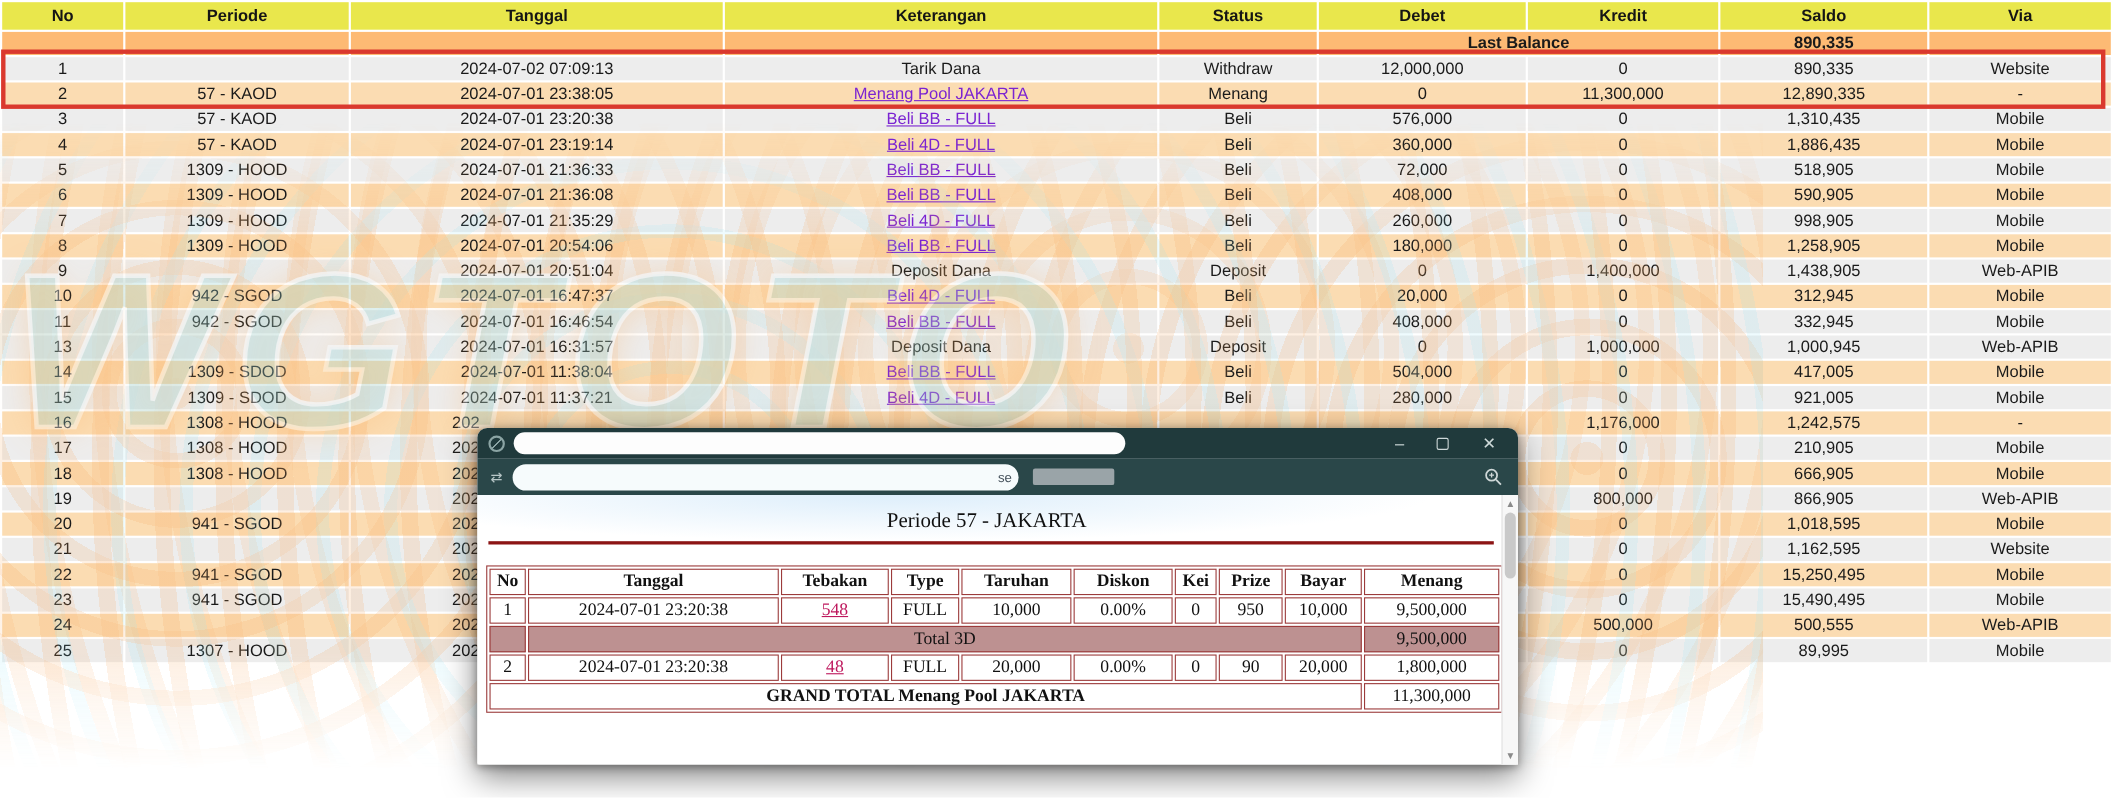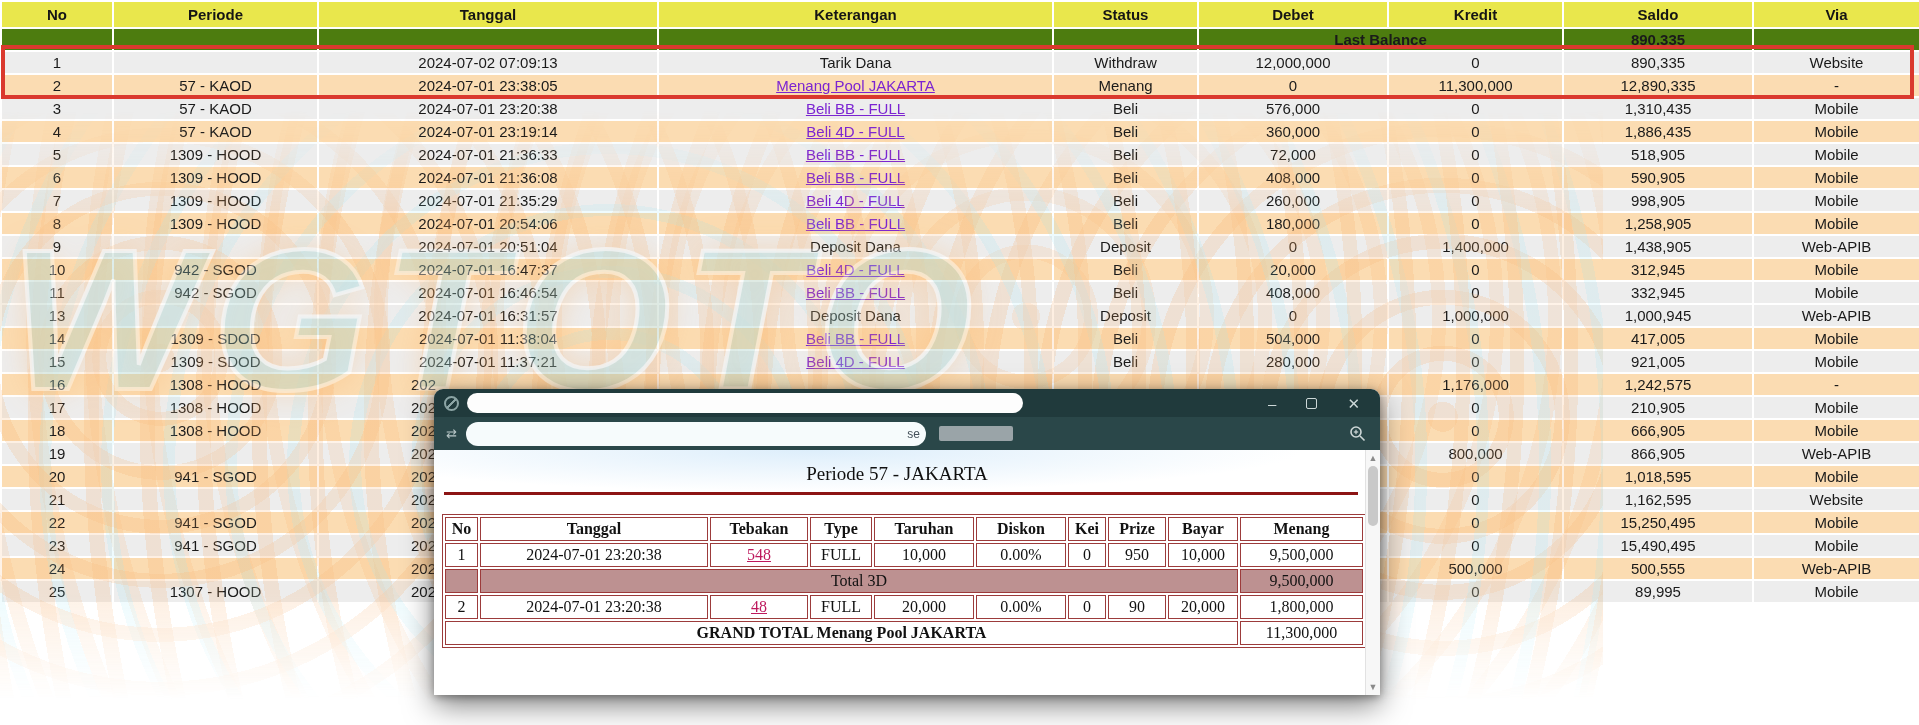--- a/index.html
+++ b/index.html
@@ -24,21 +24,21 @@
     height:21px; padding:0 2px; font-size:15px; text-align:center;
     color:#1a1a1a; white-space:nowrap; overflow:hidden;
   }
   tr.gray  td { background:#ededed; }
   tr.peach td { background:#fbdcb2; }
   td.c-status { color:#e2403a; }
   td.c-kredit, td.c-saldo { color:#9733cb; }
   td.c-via { color:#2b2b2b; }
   td.c-tanggal.clip { text-align:left; padding-left:92px; }
   a.ket-link { color:#7b24d2; text-decoration:underline; cursor:pointer; }
-  tr.lb td { background:#4d7c0f; }
+  tr.lb td { background:#fdba74; }
   td.lb-label { font-weight:bold; color:#111; }
   td.lb-saldo { font-weight:bold; color:#5724d8; font-size:16px; }
 
   
   .redrect {
     position:absolute; left:1px; top:45px; width:1913px; height:54px;
     border:4px solid #da392e; z-index:6; pointer-events:none;
   }
 
   

